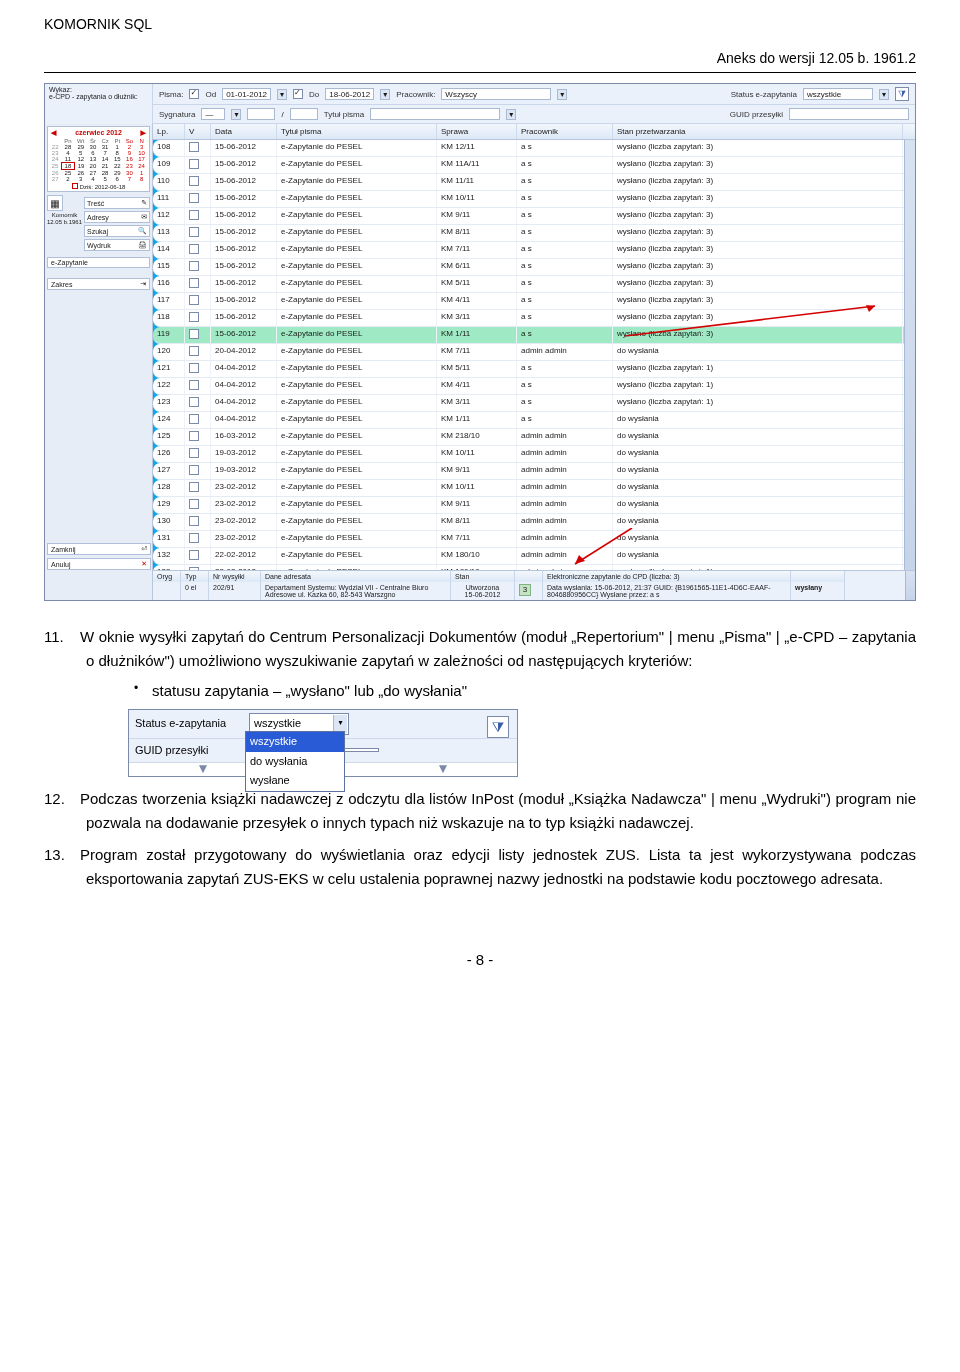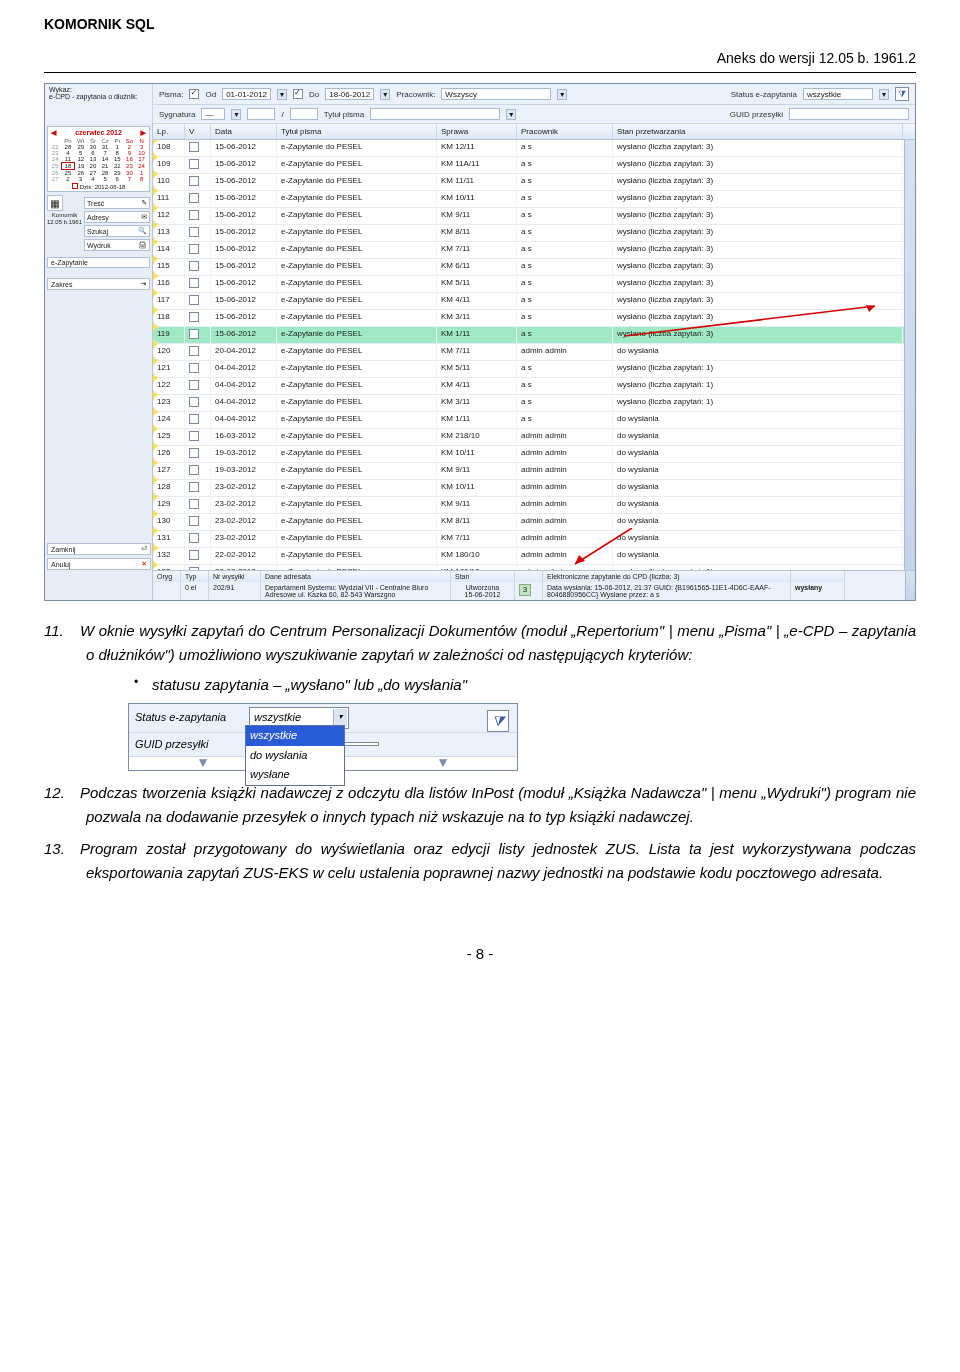--- a/index.html
+++ b/index.html
@@ -14,21 +14,21 @@
     width: 960px;
     margin: 0 auto;
     padding: 0 44px 30px 44px;
   }
   .doc-header {
     display: flex;
     justify-content: space-between;
     font-size: 14px;
     padding: 16px 0 4px 0;
   }
-  .doc-header .left { font-weight: bold; }
+  .doc-header .left { font-weight: normal; }
   .doc-header .right { font-weight: normal; margin-top: 34px; }
   hr.hr-top { border: none; border-top: 1px solid #000; margin: 2px 0 10px 0; }
   .screenshot-frame {
     border: 1px solid #7a8aa8;
     background: #eaf1fb;
     padding: 0;
     font-size: 8px;
     color: #1a1a1a;
     position: relative;
   }
@@ -77,21 +77,21 @@
   .mini-cal .wk{ color:#999;}
   .mini-cal .ho{ color:#cc0000;}
   .mini-cal .cur{ border:1px solid #cc0000;}
   .mini-cal .datefoot{ text-align:center; font-size:6px; padding-top:1px;}
   .side-btn{ margin-top:2px; border:1px solid #b0bfda; background:#fff; padding:1px 2px; display:flex; justify-content:space-between; align-items:center;}
   .side-ico { width:16px;height:16px; background:#fff; border:1px solid #b0bfda; display:flex; align-items:center; justify-content:center; font-size:10px;}
   .side-lbl { font-size:6px; text-align:center; margin-top:1px;}
   .side-actions{ margin-top:6px; display:flex; flex-direction:column; gap:3px;}
   .small-action{ border:1px solid #b0bfda; background:#fff; padding:1px 3px; display:flex; justify-content:space-between; align-items:center; font-size:7px;}
 
-  .sc-grid { flex:1; background:#fde047; }
+  .sc-grid { flex:1; background:#0ea5e9; }
   .grid-head {
     display:grid;
     grid-template-columns: 32px 26px 66px 160px 80px 96px 290px;
     background: linear-gradient(#f3f7fd,#dde8f6);
     border-bottom:1px solid #b7c6dd;
     font-size:8px;
   }
   .grid-head > div { padding:3px 4px; border-right:1px solid #cdd9ec; }
   .grid-row {
     display:grid;
@@ -113,21 +113,21 @@
     display:flex;
     border-top:1px solid #b7c6dd;
     background:#eaf1fb;
     font-size:7px;
   }
   .sc-bottom .bcell{ border-right:1px solid #c9d5e8; padding:2px 4px; white-space:nowrap;}
   .sc-bottom .bcell.head{ background:linear-gradient(#f3f7fd,#dde8f6); font-size:7px;}
   .sc-bottom-grid{ display:grid; grid-template-columns: 28px 28px 52px 190px 64px 28px 248px 54px;}
   .sc-bottom .badge{ display:inline-block; width:12px; height:12px; background:#c5e2c5; border:1px solid #7fb37f; text-align:center; line-height:10px; font-size:8px;}
 
-  .body-text { margin-top: 18px; font-size: 15px; line-height: 1.6; font-style: italic; }
+  .body-text { margin-top: 24px; font-size: 15px; line-height: 1.6; }
   .body-text ol.main { list-style:none; padding:0; margin:0; }
   .body-text ol.main > li { padding-left: 42px; text-indent: -42px; text-align: justify; margin-bottom: 8px;}
   .body-text ol.main > li .num { display:inline-block; width:36px; text-indent:0;}
   .body-text ul.sub { list-style:none; padding:0; margin: 6px 0 6px 42px;}
   .body-text ul.sub li { text-indent:0; padding-left: 24px; position:relative; margin-bottom:4px;}
   .body-text ul.sub li::before { content:"•"; position:absolute; left:6px; top:0; font-size:12px;}
 
   .inset-screenshot {
     border:1px solid #7a8aa8;
     margin: 6px 0 10px 42px;

